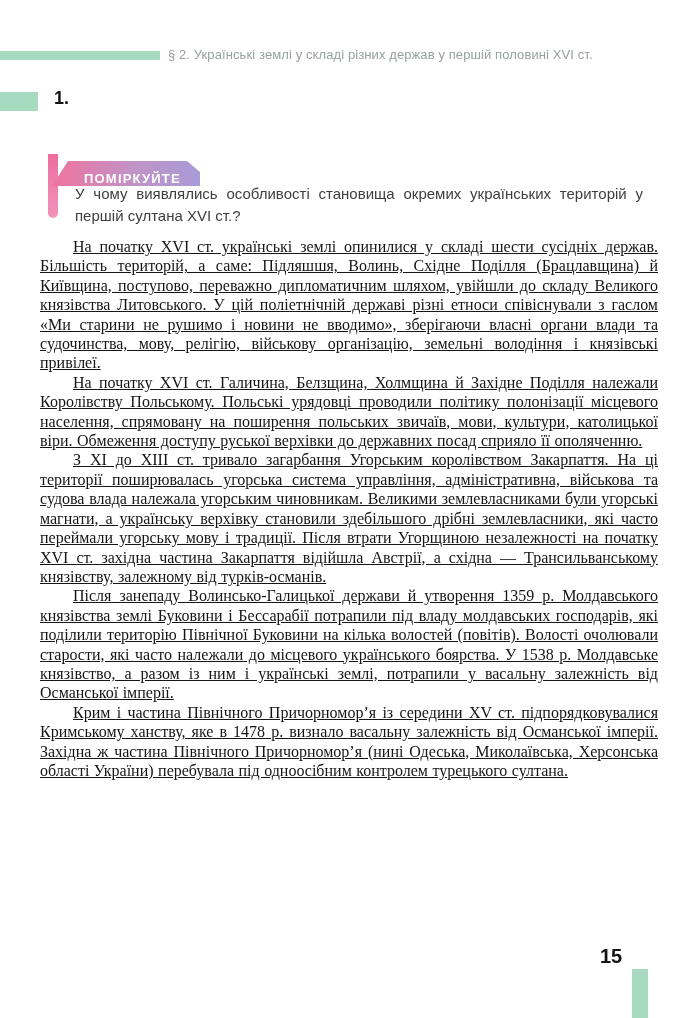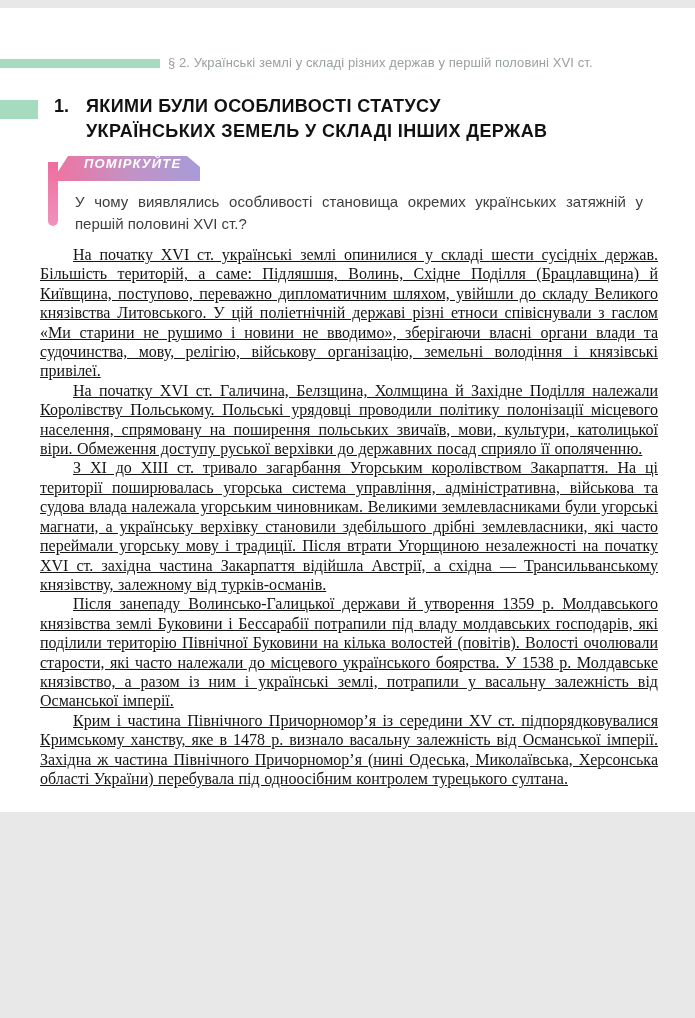--- a/index.html
+++ b/index.html
@@ -1,19 +1,19 @@
 <!DOCTYPE html>
 <html lang="uk"><head>
 <meta charset="utf-8">
 <style>
   html,body { margin:0; padding:0; background:#e8e8e8; }
   .page {
     position:relative;
-    width:695px; height:804px;
-    margin:8px auto;
+    width:695px; height:1018px;
+    margin:0 auto;
     background:#ffffff;
     overflow:hidden;
     font-family:"Liberation Serif","DejaVu Serif",serif;
     color:#161616;
   }
 
   
   .rh-bar {
     position:absolute; left:0; top:51px;
     width:160px; height:9px;
@@ -50,26 +50,26 @@
   }
 
   
   .ponder-strip {
     position:absolute; left:48px; top:154px;
     width:10px; height:64px;
     background:linear-gradient(180deg,#ee6d9f 0%, #f193bb 100%);
     border-radius:0 0 7px 7px;
   }
   .ponder-badge {
-    position:absolute; left:52px; top:148px;
+    position:absolute; left:52px; top:161px;
     width:148px; height:25px;
     background:linear-gradient(90deg,#f0739f 0%, #c193c6 55%, #a89bd8 100%);
     clip-path:polygon(16px 0, 135px 0, 148px 11px, 148px 25px, 0 25px);
-    display:flex; align-items:flex-start;
-    padding-left:32px; box-sizing:border-box;font-style:italic;
+    display:flex; align-items:flex-end;
+    padding-left:32px; box-sizing:border-box;
   }
   .ponder-badge span {
     font-family:"Liberation Sans","DejaVu Sans",sans-serif;
     font-weight:bold; font-size:13px;
     letter-spacing:1.2px;
     color:#ffffff;
   }
   .ponder-q {
     position:absolute; left:75px; top:183px;
     width:568px; margin:0;
@@ -90,51 +90,47 @@
     font-size:16px; line-height:19.4px;
     text-align:justify;
     text-indent:33px;
     word-spacing:0.5px;
     color:#151515;
   }
 
   
   .page-num {
     position:absolute; left:600px; top:945px;
-    width:45px; text-align:center;
+    width:45px; text-align:left;
     font-family:"Liberation Sans","DejaVu Sans",sans-serif;
-    font-weight:bold; font-size:12px;
+    font-weight:bold; font-size:20px;
     color:#121212;
   }
   .corner-bar {
     position:absolute; left:632px; top:969px;
     width:16px; height:49px;
     background:#a7dbc0;
   }
 </style>
 </head>
 <body>
 
 <div class="page">
 
   <div class="rh-bar"></div>
   <div class="rh-text">§ 2. Українські землі у складі різних держав у першій половині XVI ст.</div>
 
   <div class="h-accent"></div>
   <div class="h-num">1.</div>
-  <h1 class="h-title">
-    <span>ЯКИМИ БУЛИ ОСОБЛИВОСТІ СТАТУСУ</span><br>
-    <span>УКРАЇНСЬКИХ ЗЕМЕЛЬ У СКЛАДІ ІНШИХ ДЕРЖАВ</span>
-  </h1>
 
   <div class="ponder-strip"></div>
   <div class="ponder-badge">
     <span>ПОМІРКУЙТЕ</span>
   </div>
-  <p class="ponder-q">У чому виявлялись особливості становища окремих українських затяжній у першій половині XVI ст.?</p>
+  <p class="ponder-q">У чому виявлялись особливості становища окремих українських територій у першій султана XVI ст.?</p>
 
   <main class="body-text">
     <p>На початку XVI ст. українські землі опинилися у складі шести сусідніх держав. Більшість територій, а саме: Підляшшя, Волинь, Східне Поділля (Брацлавщина) й Київщина, поступово, переважно дипломатичним шляхом, увійшли до складу Великого князівства Литовського. У цій поліетнічній державі різні етноси співіснували з гаслом «Ми старини не рушимо і новини не вводимо», зберігаючи власні органи влади та судочинства, мову, релігію, військову організацію, земельні володіння і князівські привілеї.</p>
     <p>На початку XVI ст. Галичина, Белзщина, Холмщина й Західне Поділля належали Королівству Польському. Польські урядовці проводили політику полонізації місцевого населення, спрямовану на поширення польських звичаїв, мови, культури, католицької віри. Обмеження доступу руської верхівки до державних посад сприяло її ополяченню.</p>
     <p>З XI до XIII ст. тривало загарбання Угорським королівством Закарпаття. На ці території поширювалась угорська система управління, адміністративна, військова та судова влада належала угорським чиновникам. Великими землевласниками були угорські магнати, а українську верхівку становили здебільшого дрібні землевласники, які часто переймали угорську мову і традиції. Після втрати Угорщиною незалежності на початку XVI ст. західна частина Закарпаття відійшла Австрії, а східна — Трансильванському князівству, залежному від турків-османів.</p>
     <p>Після занепаду Волинсько-Галицької держави й утворення 1359 р. Молдавського князівства землі Буковини і Бессарабії потрапили під владу молдавських господарів, які поділили територію Північної Буковини на кілька волостей (повітів). Волості очолювали старости, які часто належали до місцевого українського боярства. У 1538 р. Молдавське князівство, а разом із ним і українські землі, потрапили у васальну залежність від Османської імперії.</p>
     <p>Крим і частина Північного Причорномор’я із середини XV ст. підпорядковувалися Кримському ханству, яке в 1478 р. визнало васальну залежність від Османської імперії. Західна ж частина Північного Причорномор’я (нині Одеська, Миколаївська, Херсонська області України) перебувала під одноосібним контролем турецького султана.</p>
   </main>
 
   <div class="page-num">15</div>

